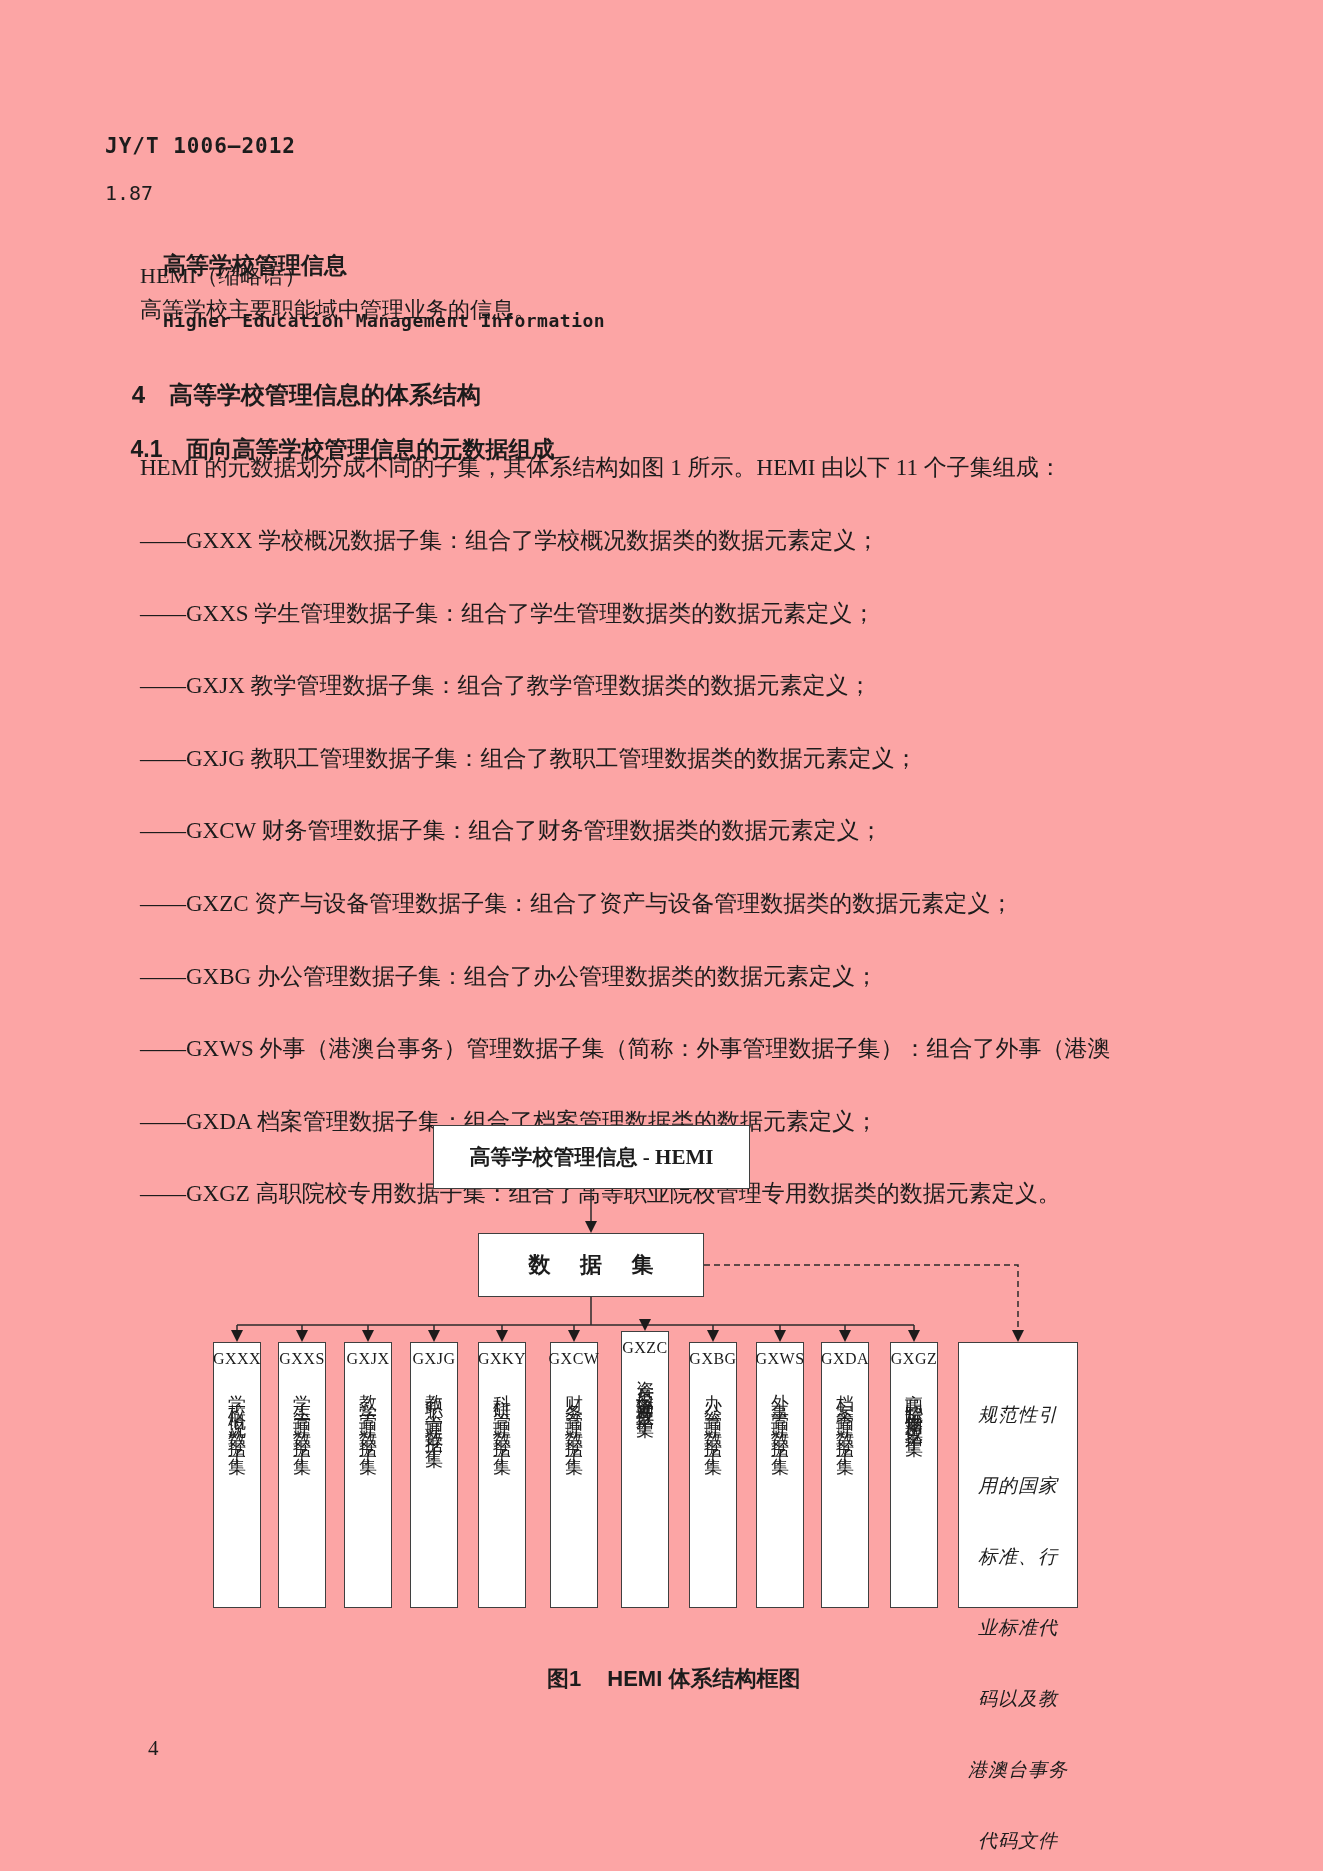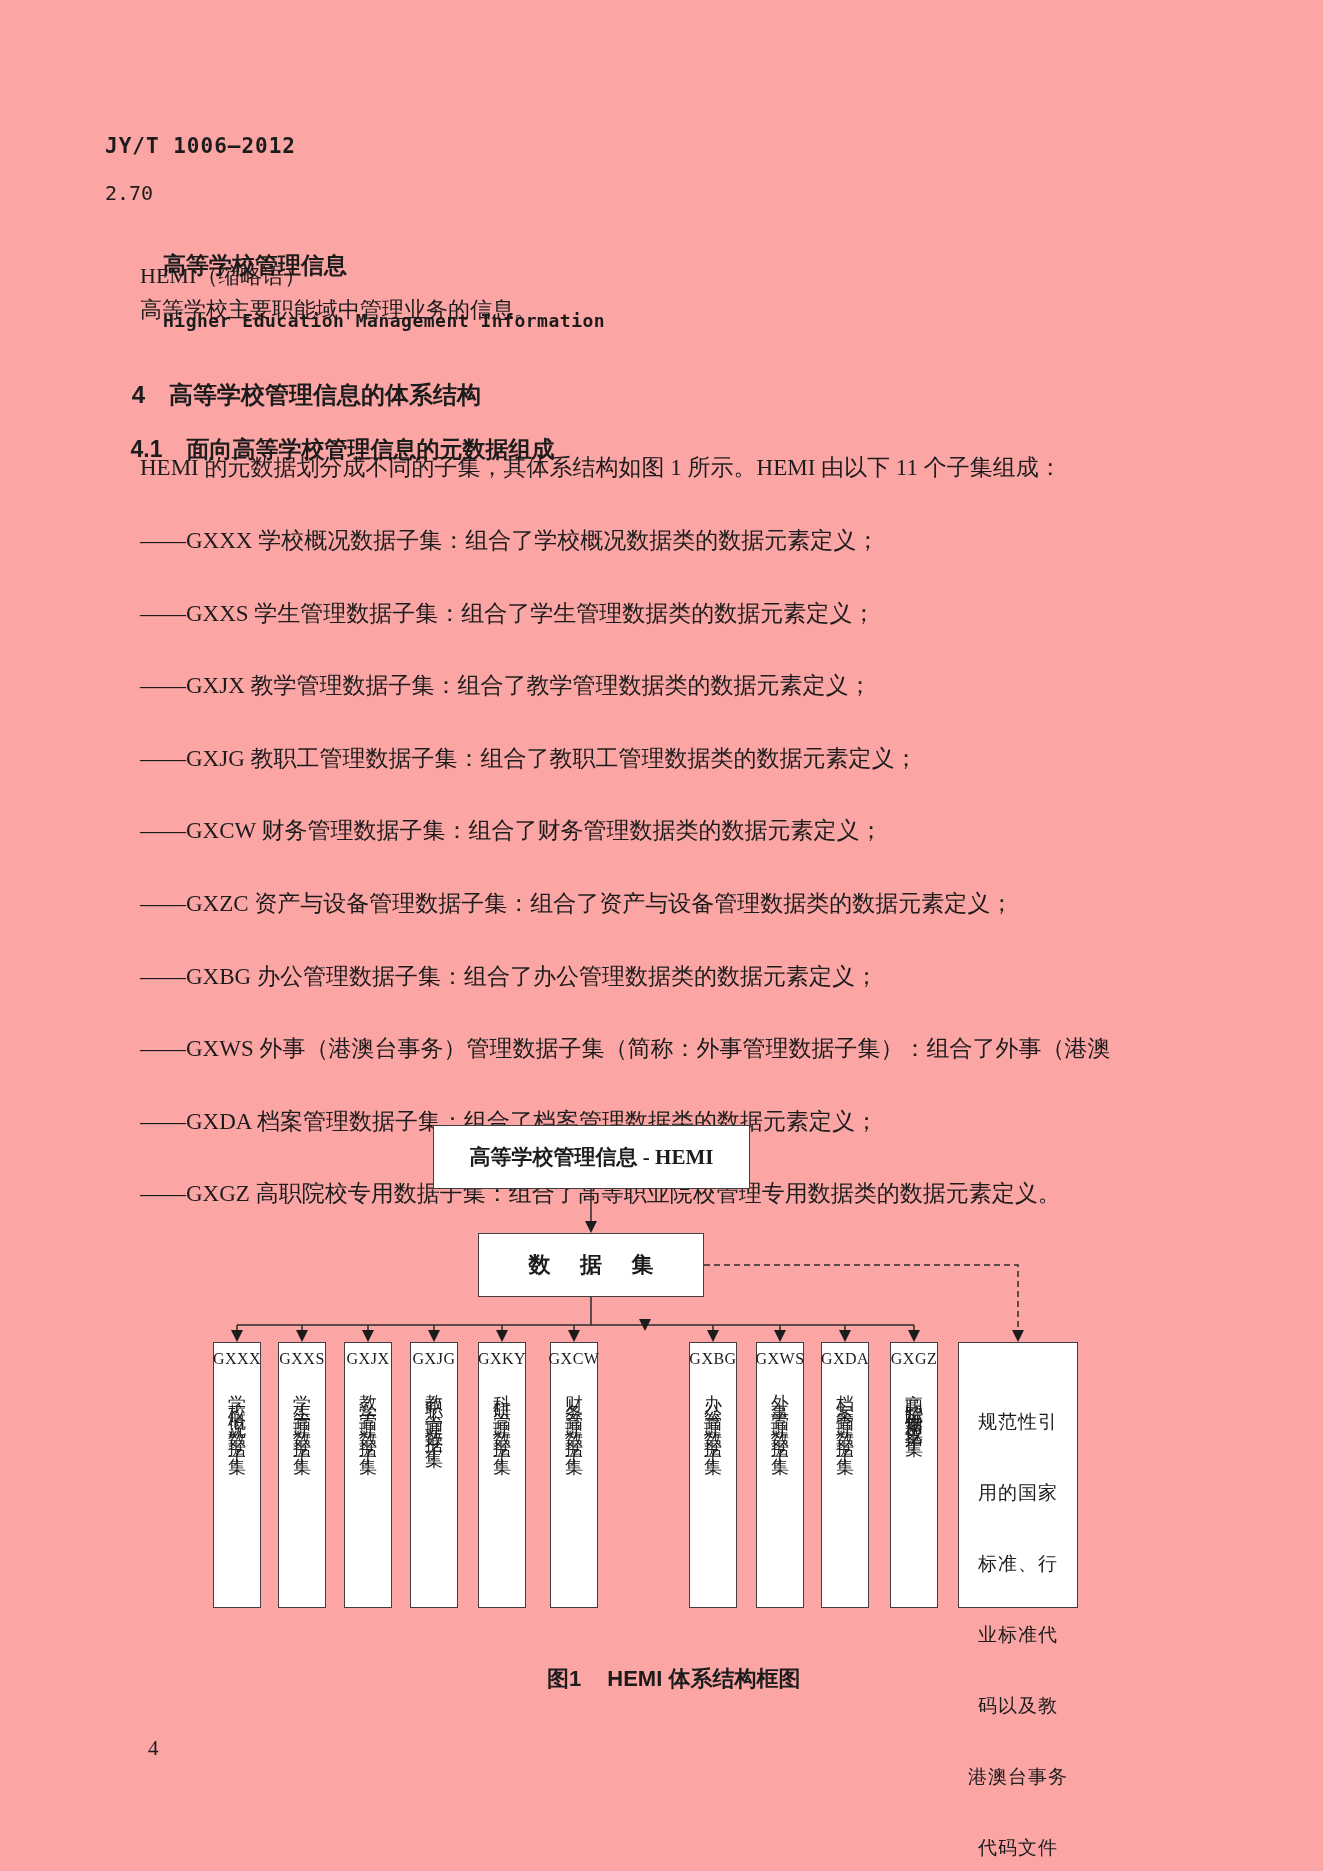--- a/index.html
+++ b/index.html
@@ -70,38 +70,38 @@
     writing-mode:vertical-lr;text-orientation:upright;
     font-size:18px;line-height:1;letter-spacing:9px;
   }
   .subset .vlabel.c9{letter-spacing:7px;}
   .subset .vlabel.c10{letter-spacing:5px;}
   .subset .vlabel.c11{letter-spacing:4px;margin-top:9px;}
   .ref-box{
     position:absolute;box-sizing:border-box;
     left:958px;top:227px;width:120px;height:266px;
     border:1.4px solid #3f3f3f;background:#fff;
-    padding-top:25px;text-align:center;
+    padding-top:18px;text-align:center;font-style:italic;
   }
   .ref-box div{font-size:19px;line-height:35px;letter-spacing:1px;}
   .caption{
     left:0;top:1638px;width:1323px;text-align:center;
     font-family:"Liberation Sans","DejaVu Sans",sans-serif;
     font-weight:700;font-size:22px;
   }
   .caption .num{display:inline-block;margin-right:26px;}
   .page-number{left:148px;top:1736px;font-size:21px;}
 </style>
 </head>
 <body>
 
 <div class="page">
 
   <div class="abs doc-number">JY/T 1006—2012</div>
-  <div class="abs sec-num">2.70</div>
+  <div class="abs sec-num">1.87</div>
 
   <div class="abs term-line">
     <span class="term-zh">高等学校管理信息</span>
     <span> </span>
     <span class="term-en">Higher Education Management Information</span>
   </div>
   <div class="abs abbr-line">HEMI（缩略语）</div>
   <div class="abs def-line">高等学校主要职能域中管理业务的信息。</div>
 
   <div class="abs h4">
@@ -183,20 +183,24 @@
       <div class="vlabel c9">教职工管理数据子集</div>
     </div>
     <div class="subset" style="left:478px">
       <div class="code">GXKY</div>
       <div class="vlabel">科研管理数据子集</div>
     </div>
     <div class="subset" style="left:550px">
       <div class="code">GXCW</div>
       <div class="vlabel">财务管理数据子集</div>
     </div>
+    <div class="subset tall" style="left:621px">
+      <div class="code">GXZC</div>
+      <div class="vlabel c11">资产与设备管理数据子集</div>
+    </div>
     <div class="subset" style="left:689px">
       <div class="code">GXBG</div>
       <div class="vlabel">办公管理数据子集</div>
     </div>
     <div class="subset" style="left:756px">
       <div class="code">GXWS</div>
       <div class="vlabel">外事管理数据子集</div>
     </div>
     <div class="subset" style="left:821px">
       <div class="code">GXDA</div>

